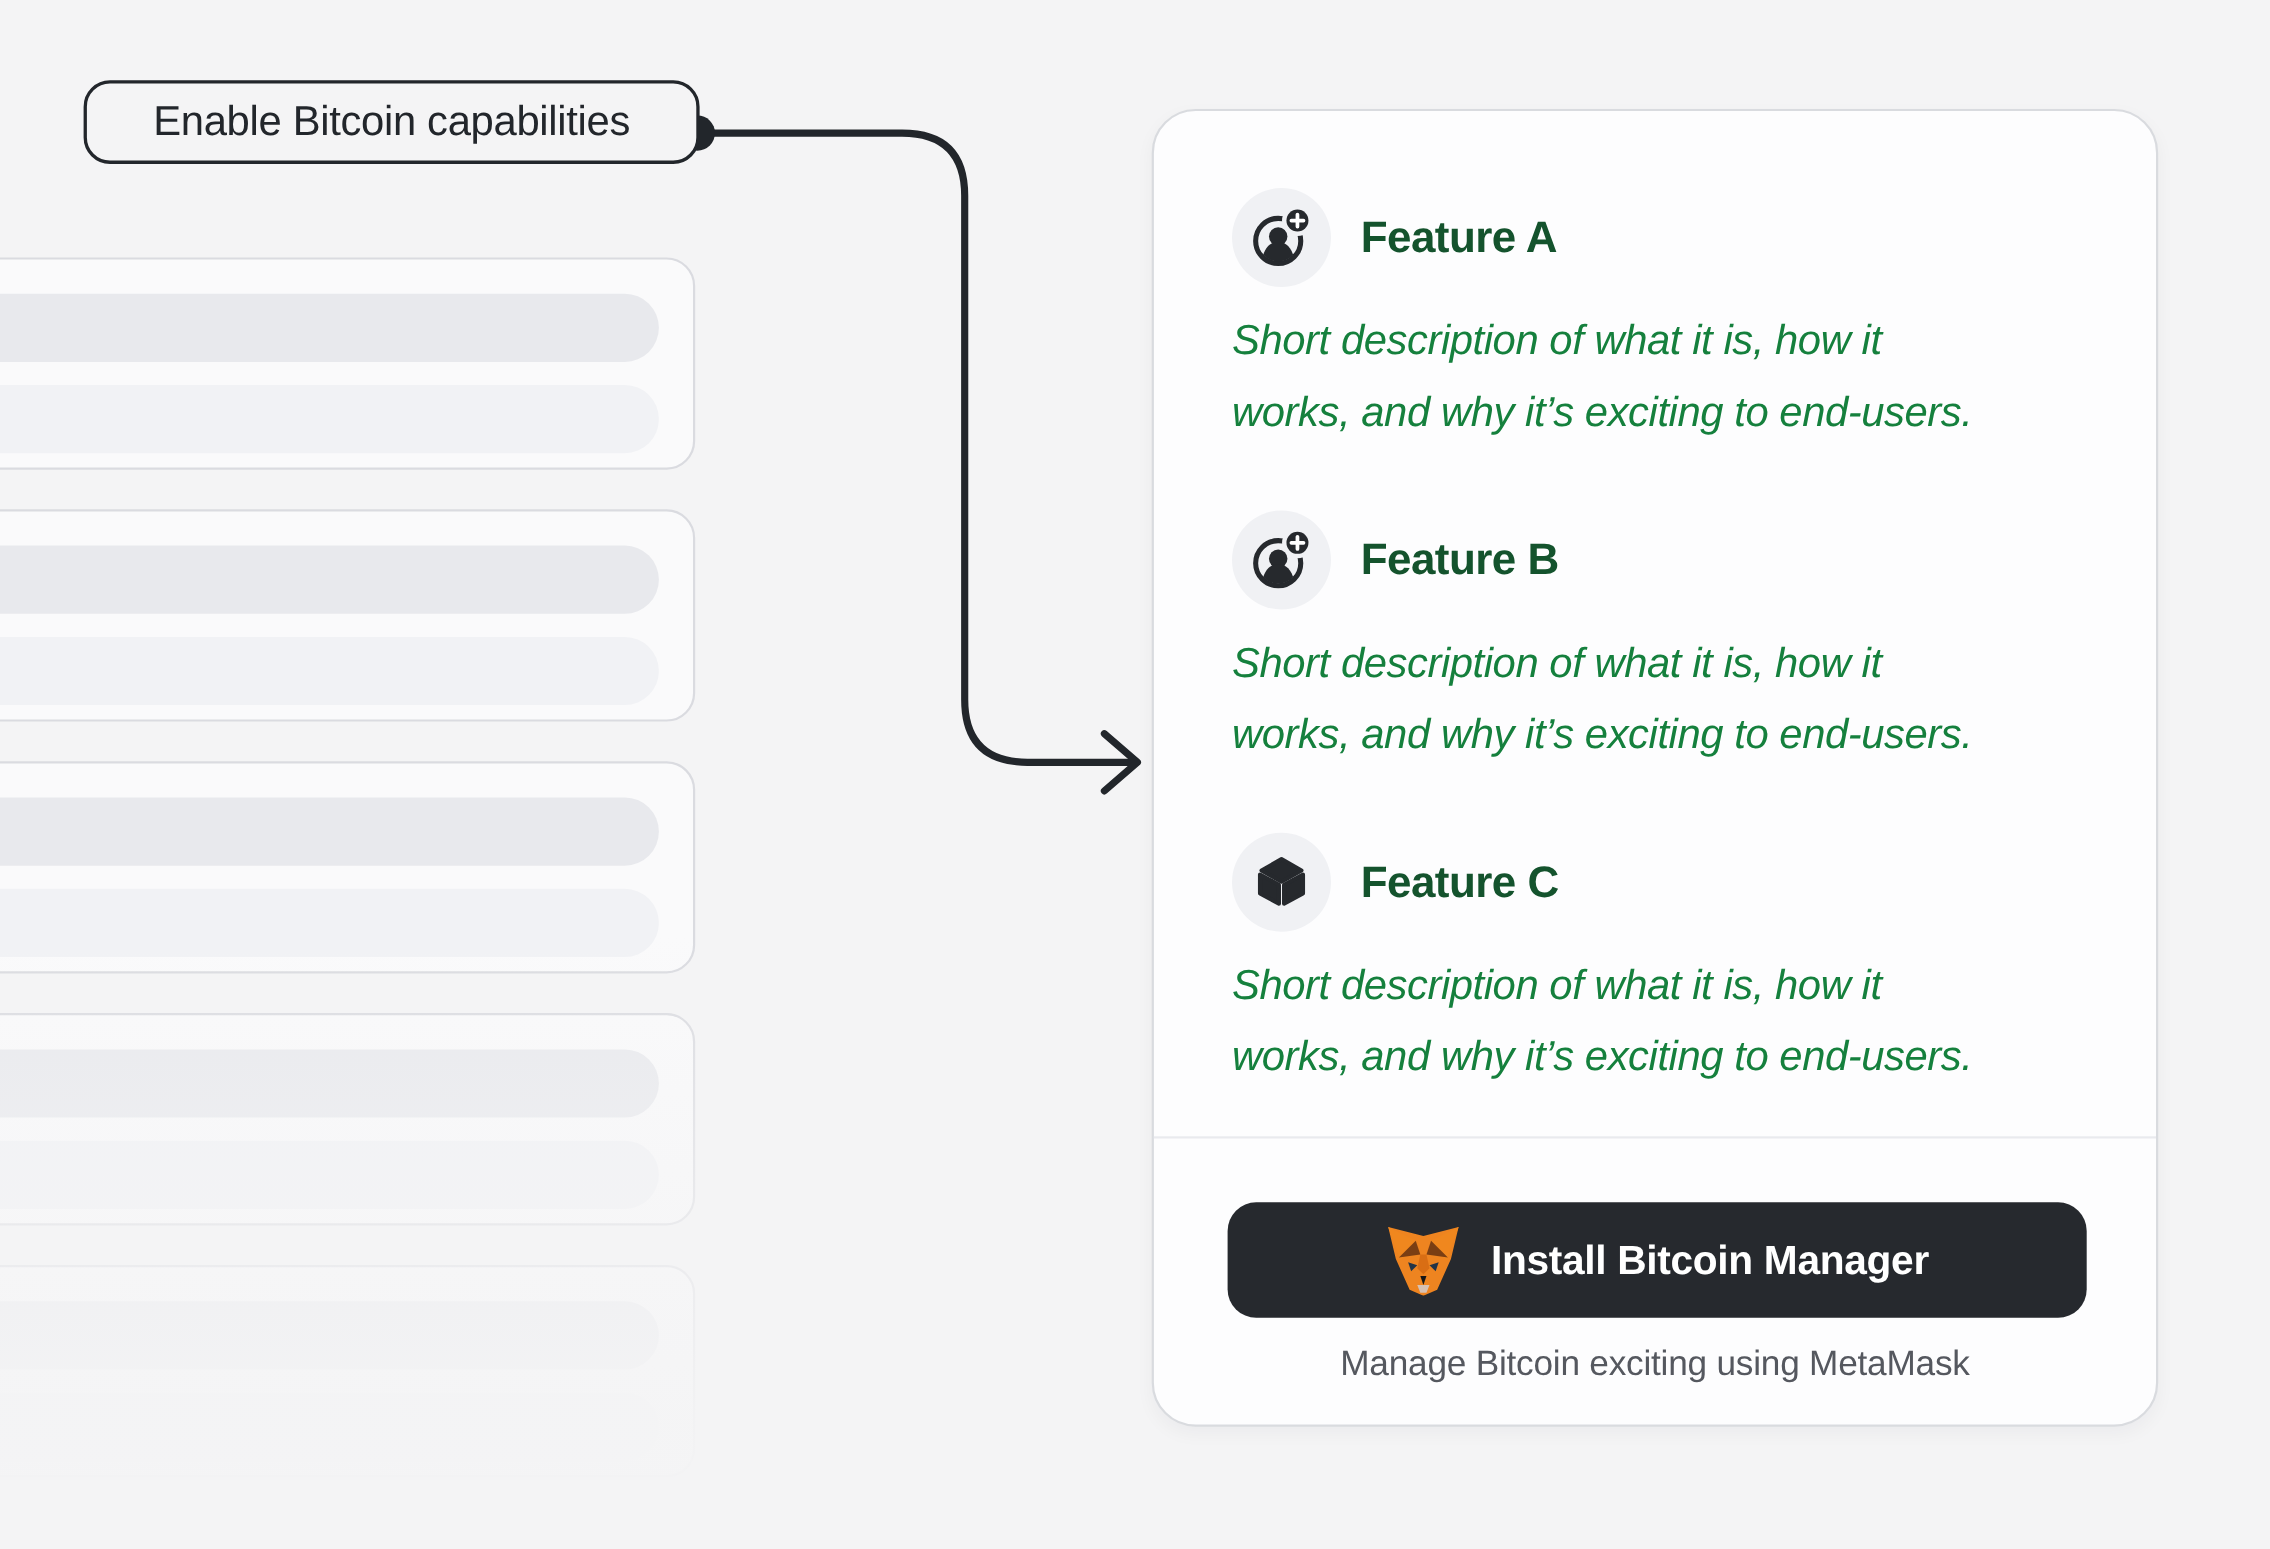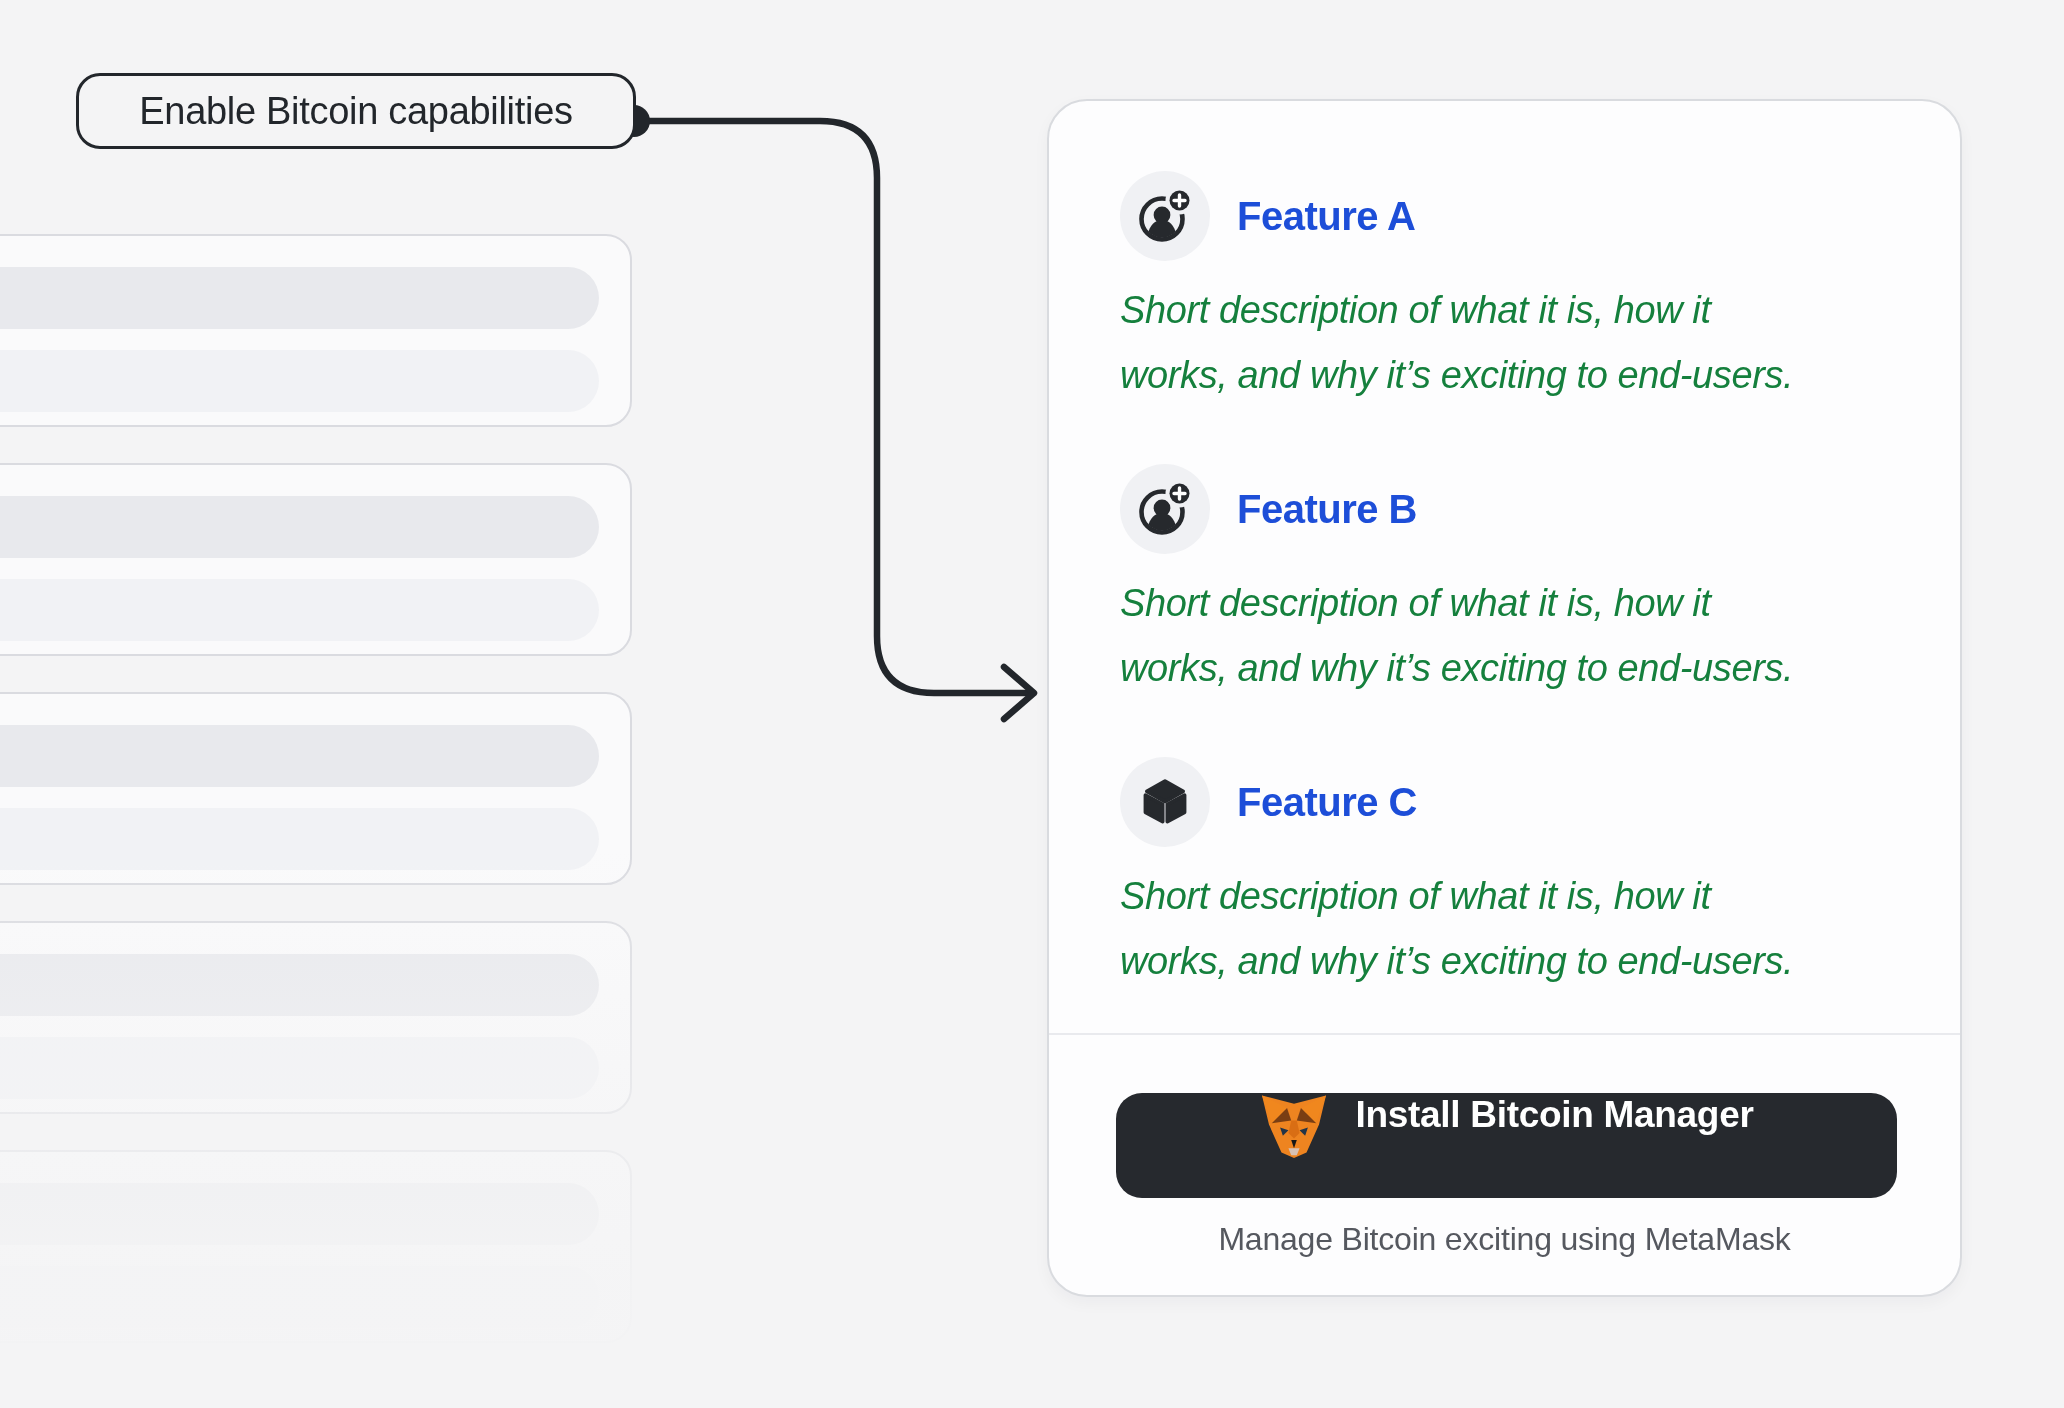--- a/index.html
+++ b/index.html
@@ -36,31 +36,31 @@
     background:#fdfdfe;border:2px solid #d9dbdf;border-radius:40px;
     box-shadow:0 6px 16px rgba(30,32,40,.04);z-index:2;
   }
   .feature{position:absolute;left:71px;width:810px;height:280px;}
   .f-icon{
     position:absolute;left:0;top:0;width:90px;height:90px;border-radius:50%;
     background:#f0f1f4;display:flex;align-items:center;justify-content:center;
   }
   .f-title{
     position:absolute;left:117px;top:0;height:90px;display:flex;align-items:center;
-    font-size:40px;font-weight:700;letter-spacing:-.5px;color:#1d4ed8;white-space:nowrap;
+    font-size:40px;font-weight:700;letter-spacing:-.5px;color:#14532d;white-space:nowrap;
   }
   .f-desc{
     position:absolute;left:0;top:107px;font-size:38px;line-height:65px;
     letter-spacing:-.4px;color:#15803d;white-space:nowrap;font-style:italic;
   }
   .divider{position:absolute;left:0;right:0;top:932px;height:2px;background:#e9eaee;}
   .install-btn{
     position:absolute;left:67px;top:992px;width:781px;height:105px;box-sizing:border-box;
     background:#26292e;border:none;border-radius:26px;cursor:pointer;
-    display:flex;justify-content:center;gap:26px;
+    display:flex;align-items:center;justify-content:center;gap:26px;
     color:#ffffff;font-family:inherit;font-size:37px;font-weight:700;letter-spacing:-.3px;
   }
   .caption{
     position:absolute;left:0;width:100%;top:1120px;text-align:center;
     font-size:32px;letter-spacing:-.2px;color:#55585f;
   }
 </style>
 </head>
 <body>
 

